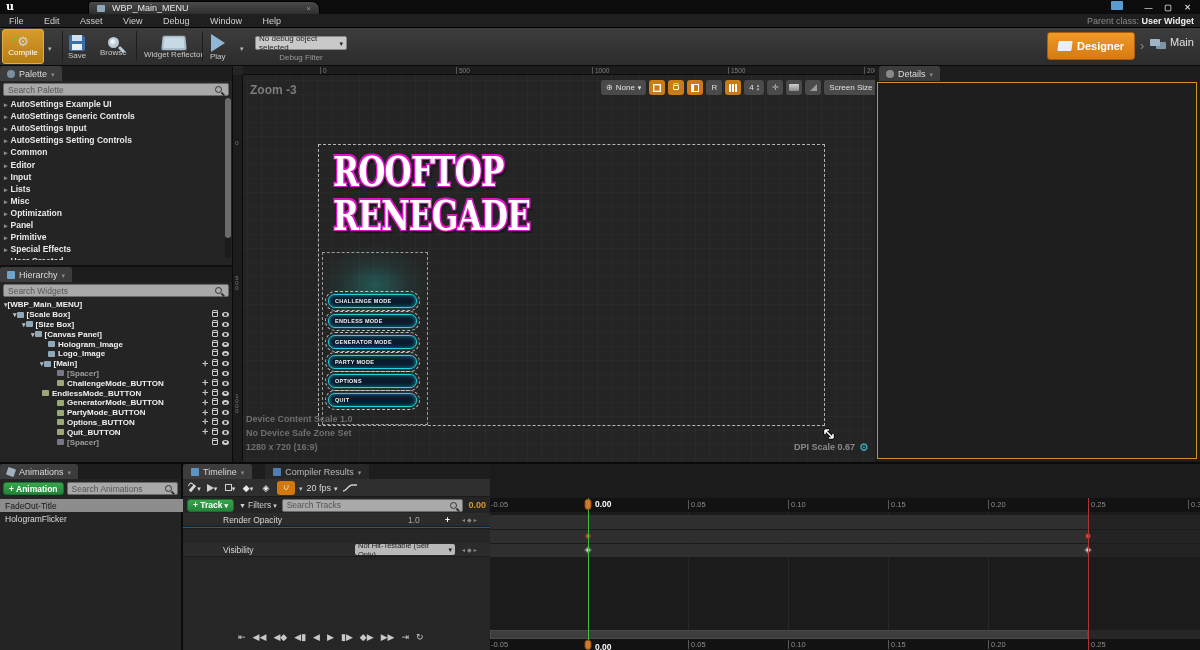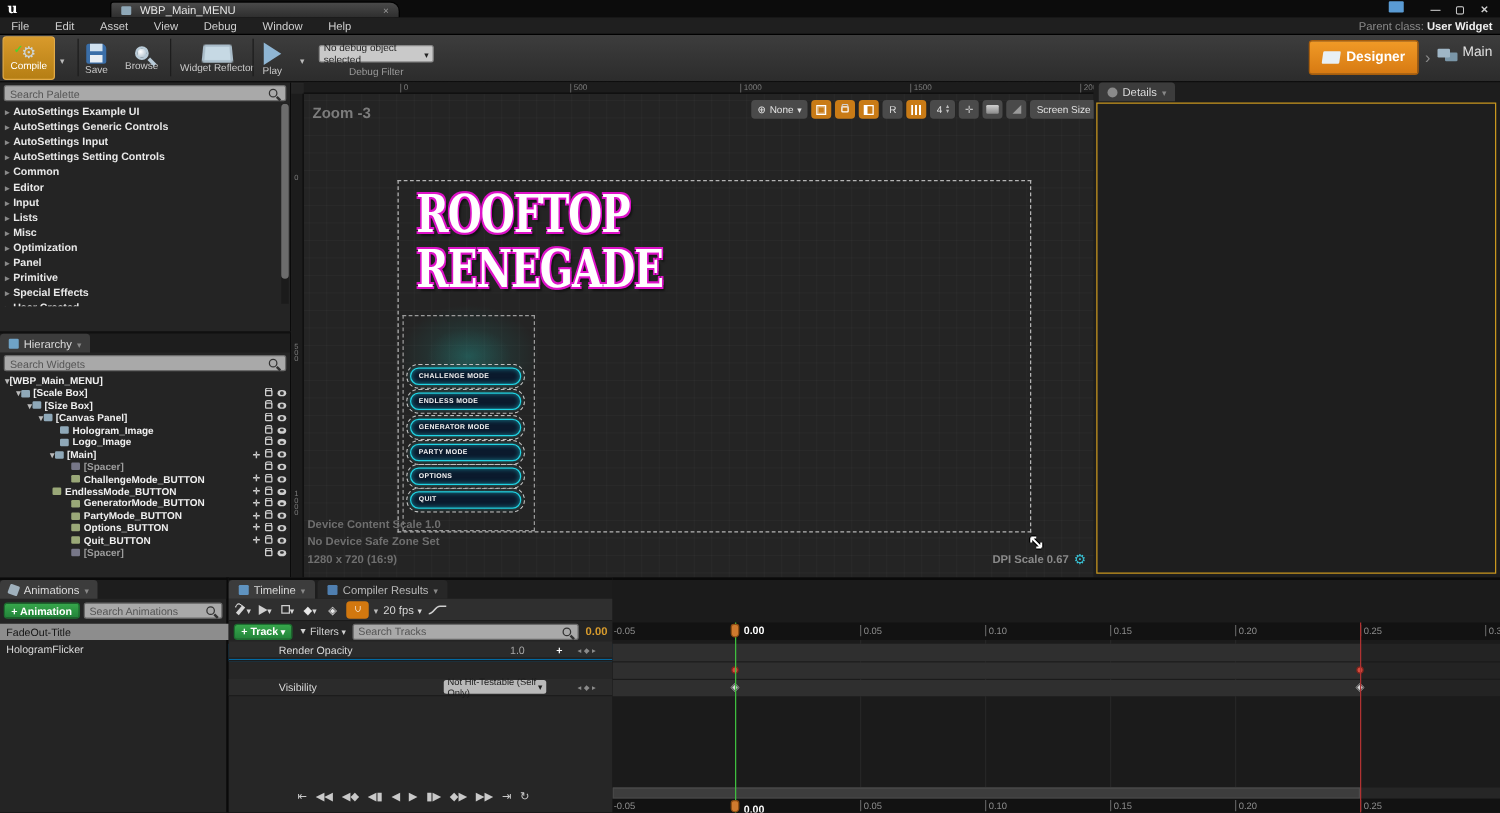--- a/index.html
+++ b/index.html
@@ -147,20 +147,27 @@
     <span>Designer</span>
   </div>
   <span class="abs" style="left:1140px;top:10px;color:#8a8a8a;font-size:13px">›</span>
   <div class="abs" style="left:1150px;top:8px;display:flex;align-items:center;gap:4px;color:#e0e0e0;font-size:11px">
     <span style="display:inline-block;width:10px;height:7px;background:#9fb6c6;border-radius:1px;box-shadow:6px 3px 0 #7a96a8"></span>
     <span style="padding-left:6px">Main</span>
   </div>
 </div>
 
 <div class="abs" style="left:0;top:66px;width:233px;height:199px;background:#242424;border-right:1px solid #0a0a0a">
+  <div class="panel-tabrow">
+    <span class="panel-tab">
+      <span style="width:8px;height:8px;background:#7a8fa0;border-radius:50%"></span>
+      <span>Palette</span>
+      <span class="i-caret" style="color:#888"></span>
+    </span>
+  </div>
   <div style="padding:2px 3px;position:relative">
     <input class="search" placeholder="Search Palette" style="">
     <span class="i-search" style="right:10px;top:5px"></span>
   </div>
   <div style="overflow:hidden;height:162px;position:relative">
     <div class="pal-item">
         <span class="tri"></span>
         <span>AutoSettings Example UI</span>
       </div>
     <div class="pal-item">
@@ -488,21 +495,21 @@
   </div>
   <div class="abs" style="left:0;top:35px;width:183px;height:13px;background:#8d8d8d;color:#151515;font-size:8.5px;display:flex;align-items:center;padding-left:5px">
       <span>FadeOut-Title</span>
     </div>
   <div class="abs" style="left:0;top:48px;width:183px;height:13px;color:#dcdcdc;font-size:8.5px;display:flex;align-items:center;padding-left:5px">
       <span>HologramFlicker</span>
     </div>
 </div>
 
 <div class="abs" style="left:183px;top:462px;width:307px;height:188px;background:#262626;border-top:2px solid #0a0a0a">
-  <div class="panel-tabrow" style="display:flex;gap:2px">
+  <div class="panel-tabrow" style="display:flex;gap:13px">
     <span class="btab">
       <span style="width:8px;height:8px;background:#5f93c0;border-radius:1px"></span>
       <span>Timeline</span>
       <span class="i-caret" style="color:#888"></span>
     </span>
     <span class="btab btab2">
       <span style="width:8px;height:8px;background:#4f7fb0;border-radius:1px"></span>
       <span>Compiler Results</span>
       <span class="i-caret" style="color:#888"></span>
     </span>
@@ -568,21 +575,21 @@
     <span style="position:absolute;left:225px;color:#a8a8a8">1.0</span>
     <span class="i-plus" style="position:absolute;left:262px;color:#fff;font-weight:bold"></span>
     <span class="kf-nav" style="position:absolute;left:279px">
         <span>◂</span>
         <span>◆</span>
         <span>▸</span>
       </span>
   </div>
   <div class="track-row" style="top:79px;height:14px;background:#2b2b2b;border-bottom:1px solid #1c1c1c">
     <span style="margin-left:40px;color:#d8d8d8">Visibility</span>
-    <span style="position:absolute;left:172px;width:82px;height:11px;background:#b9b9b9;border-radius:2px;color:#1c1c1c;font-size:7.5px;display:inline-flex;align-items:center;justify-content:space-between;padding:0 3px">
+    <span style="position:absolute;left:172px;width:100px;height:11px;background:#b9b9b9;border-radius:2px;color:#1c1c1c;font-size:7.5px;display:inline-flex;align-items:center;justify-content:space-between;padding:0 3px">
         <span>Not Hit-Testable (Self Only)</span>
         <span class="i-caret"></span>
       </span>
     <span class="kf-nav" style="position:absolute;left:279px">
         <span>◂</span>
         <span>◆</span>
         <span>▸</span>
       </span>
   </div>
 

